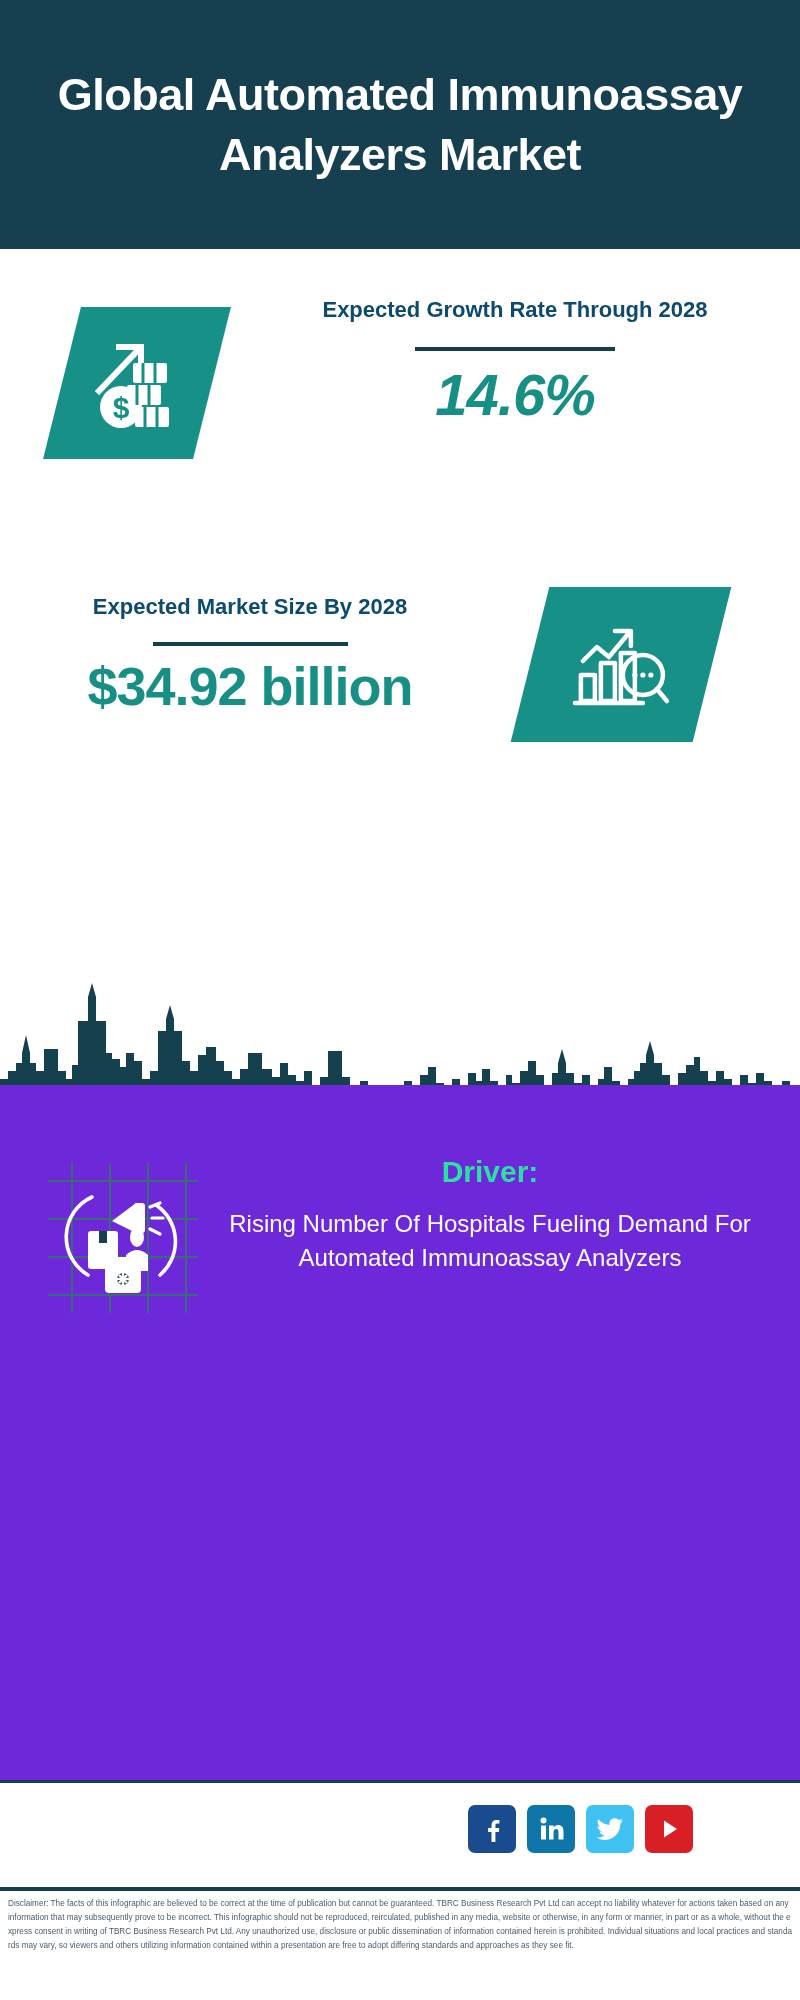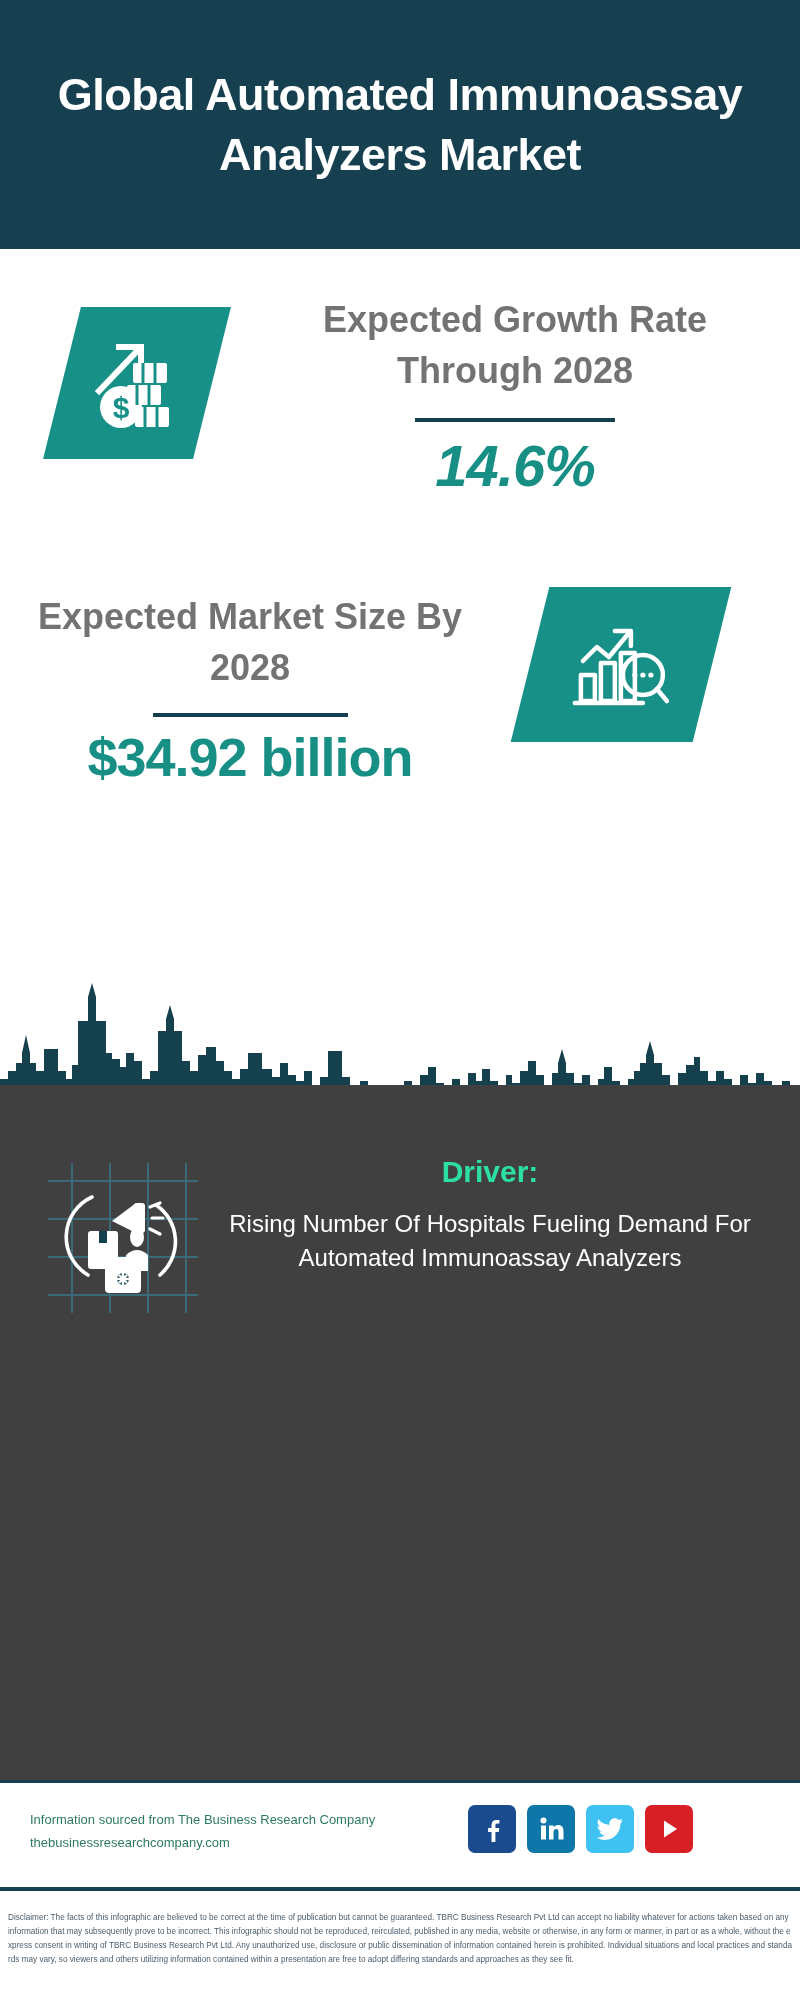--- a/index.html
+++ b/index.html
@@ -66,22 +66,22 @@
 
   #growth-tile { left: 62px; top: 13px; width: 150px; height: 152px; }
 
   .growth-text {
     position: absolute;
     left: 285px; top: 0px;
     width: 460px;
     text-align: center;
   }
   .metric-label {
-    color: #737373;
-    font-size: 36px;
+    color: #0c4a6e;
+    font-size: 22px;
     font-weight: bold;
     line-height: 1.42;
   }
   .metric-rule {
     width: 200px;
     height: 4px;
     background: #153f4e;
     margin: 22px auto 12px auto;
   }
   .metric-value {
@@ -125,21 +125,21 @@
     height: 120px;
     display: block;
   }
 
   
   .dark-section {
     position: absolute;
     left: 0; top: 1085px;
     width: 800px;
     height: 695px;
-    background: #404040;
+    background: #6d28d9;
   }
 
   .driver-block {
     position: absolute;
     left: 0; top: 70px;
     width: 800px;
   }
   .driver-icon-wrap {
     position: absolute;
     left: 48px; top: 8px;
@@ -205,21 +205,21 @@
   .s-tw { background: #3fc1f2; }
   .s-yt { background: #d81f26; }
 
   .disclaimer {
     position: absolute;
     left: 0; top: 1887px;
     width: 800px;
     height: 113px;
     background: #ffffff;
     border-top: 4px solid #15414f;
-    padding: 20px 8px 0 8px;
+    padding: 6px 8px 0 8px;
   }
   .disclaimer p {
     color: #4a5d6b;
     font-size: 8.2px;
     line-height: 1.72;
     text-align: left;
     word-break: break-all;
   }
 </style>
 </head>
@@ -355,24 +355,20 @@
       </div>
     </div>
 
     <div class="region-block">
       
       
     </div>
   </div>
 
   <div class="footer">
-    <div class="footer-source">
-      <div>Information sourced from The Business Research Company</div>
-      <div>thebusinessresearchcompany.com</div>
-    </div>
     <div class="social-row">
       <div class="social s-fb">
         <svg width="26" height="26" viewBox="0 0 26 26">
             <path fill="#ffffff" d="M16.4,26 V15.9 h3.4 l0.5,-3.9 h-3.9 V9.5 c0,-1.1 0.3,-1.9 1.9,-1.9 h2.1 V4.1 C20.1,4 18.9,3.9 17.5,3.9 c-3,0 -5,1.8 -5,5.2 V12 H9.1 v3.9 h3.4 V26 Z"></path>
           </svg>
       </div>
       <div class="social s-li">
         <svg width="26" height="26" viewBox="0 0 26 26">
           <g fill="#ffffff">
             <rect x="3" y="9.5" width="5" height="14" rx="0.5"></rect>

